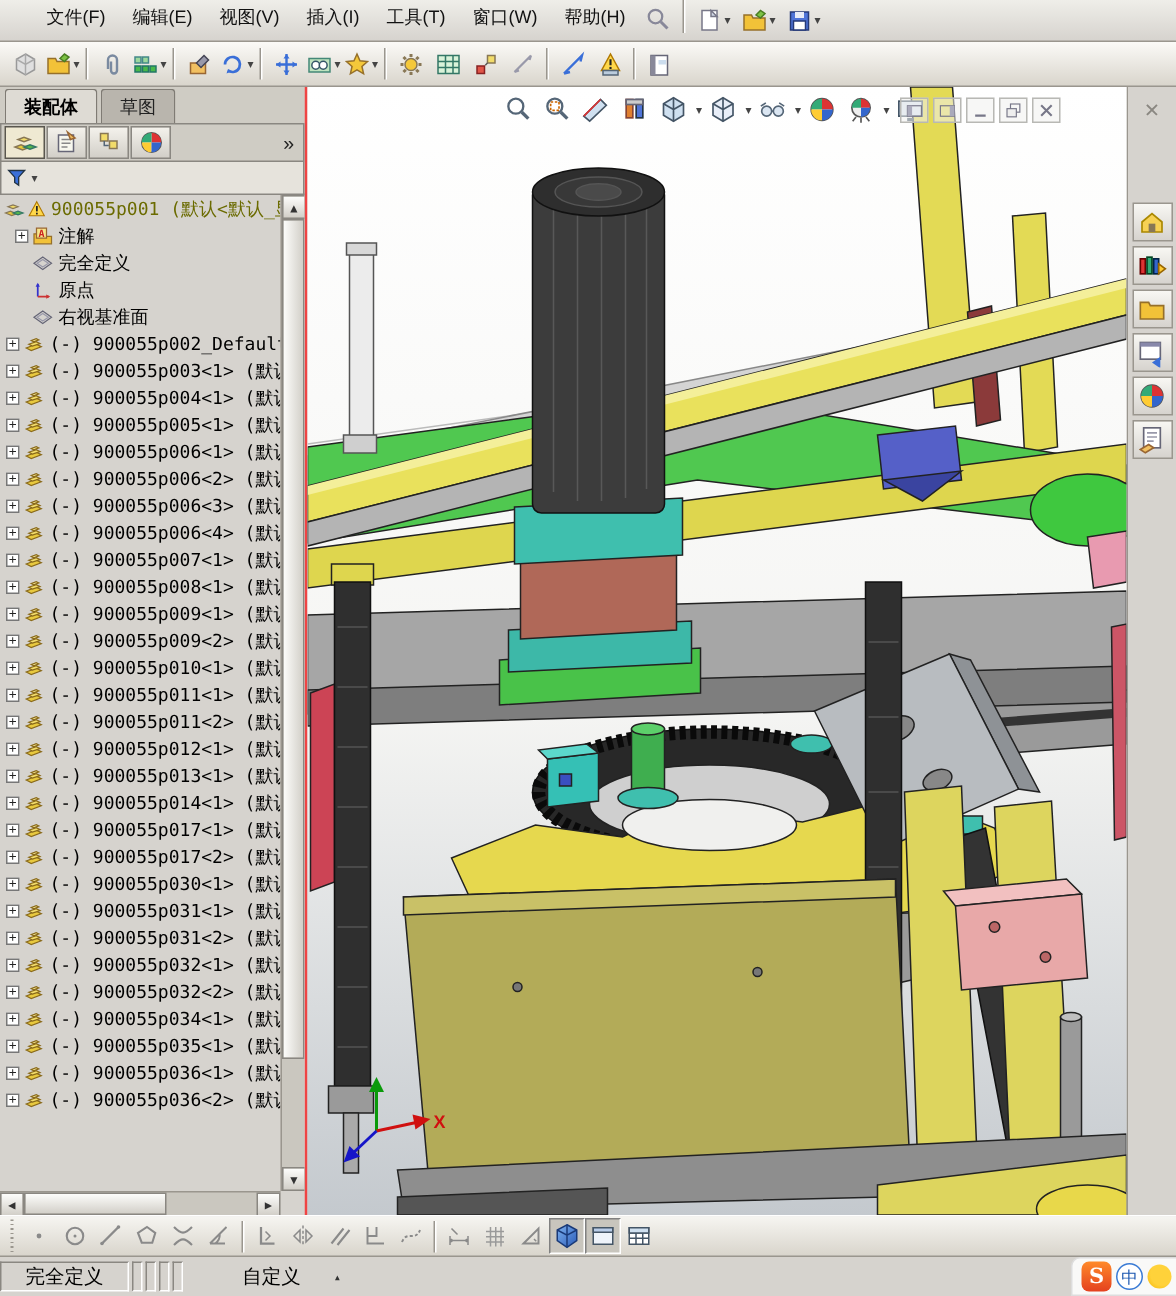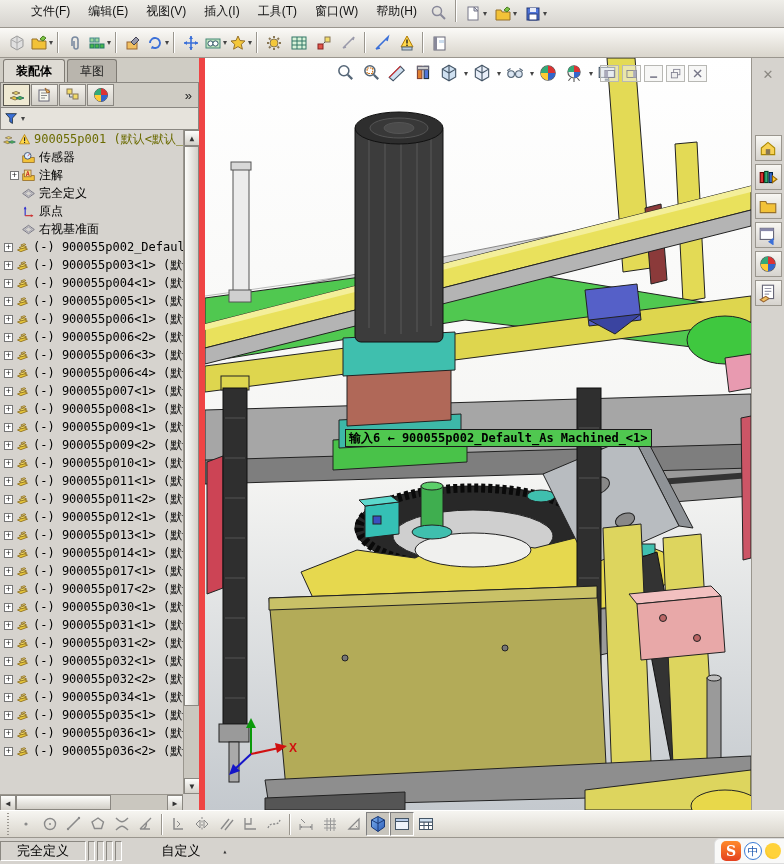--- a/index.html
+++ b/index.html
@@ -22,21 +22,21 @@
 
   
   .toolbar2{height:30px;background:linear-gradient(#fbfaf7,#d9d5cc);border-bottom:1px solid #9a968e;display:flex;align-items:center;padding-left:4px}
   .tbtn{width:25px;height:25px;display:flex;align-items:center;justify-content:center;border:1px solid transparent}
   .vsep{width:2px;height:21px;border-left:1px solid #9a968e;border-right:1px solid #fff;margin:0 3px}
 
   
   .main{position:absolute;top:58px;left:0;right:0;bottom:54px;display:flex}
 
   
-  .left-panel{width:205px;flex-shrink:0;display:flex;flex-direction:column;background:#d6d3ce;border-right:6px solid #ef4444}
+  .left-panel{width:205px;flex-shrink:0;display:flex;flex-direction:column;background:#d6d3ce;border-right:2px solid #ef4444}
   .doc-tabs{height:24px;display:flex;align-items:flex-end;gap:2px;padding:2px 0 0 3px;background:#cfccc4}
   .doc-tab{border:1px solid #7f7b74;border-bottom:none;border-radius:3px 3px 0 0;padding:3px 12px 2px;font-size:12px;white-space:nowrap}
   .doc-tab.active{background:#dedbd4;font-weight:bold}
   .doc-tab.inactive{background:#b9b5ad;color:#222}
   .mgr-row{height:26px;display:flex;align-items:center;border:1px solid #8a8781;background:#cfccc4;padding-left:2px}
   .mgr-tab{width:27px;height:22px;display:flex;align-items:center;justify-content:center;border:1px solid #8a8781;margin-right:1px;background:linear-gradient(#f4f2ec,#d2cfc8)}
   .mgr-tab.active{background:#efe9d2;border-color:#5a574f}
   .mgr-overflow{margin-left:auto;margin-right:6px;font-size:13px;color:#222}
   .filter-row{height:22px;border:1px solid #8a8781;border-top:none;background:#e6e3dc;display:flex;align-items:center;padding-left:3px}
   .tree{flex:1;position:relative;overflow:hidden;font-family:"DejaVu Sans Mono","Liberation Mono",monospace;font-size:12px;background:#d6d3ce}
@@ -319,32 +319,20 @@
               </svg>
             </span>
             <span style="margin-left: 1px;">
               <svg width="13" height="13" viewBox="0 0 18 18">
                 <path d="M9 2 L16 15 H2 z" fill="#ffd84a" stroke="#b07800"></path>
                 <rect x="8.3" y="6" width="1.6" height="5" fill="#222"></rect>
                 <rect x="8.3" y="12.2" width="1.6" height="1.6" fill="#222"></rect>
               </svg>
             </span>
             <span class="lbl">900055p001 (默认&lt;默认_显</span>
-          </div>
-          <div class="tree-row">
-            <span style="width: 8px; flex-shrink: 0;"></span>
-            <span class="plusspace"></span>
-            <span>
-              <svg width="15" height="15" viewBox="0 0 18 18">
-                <path d="M2 7 h5 l1.5 2 H16 v6 H2 z" fill="#f2c238" stroke="#96702a"></path>
-                <circle cx="8" cy="7" r="4" fill="#ddeeff" stroke="#346"></circle>
-                <line x1="8" y1="7" x2="10.5" y2="5" stroke="#c33"></line>
-              </svg>
-            </span>
-            <span class="lbl">传感器</span>
           </div>
           <div class="tree-row">
             <span style="width: 8px; flex-shrink: 0;"></span>
             <span class="plusbox">+</span>
             <span>
               <svg width="15" height="15" viewBox="0 0 18 18">
                 <path d="M2 7 h5 l1.5 2 H16 v6 H2 z" fill="#f2c238" stroke="#96702a"></path>
                 <rect x="4" y="2.5" width="8" height="8" fill="#f7e68a" stroke="#963"></rect>
                 <text x="8" y="9.5" font-size="8" text-anchor="middle" fill="#c22" font-weight="bold">A</text>
               </svg>
@@ -970,21 +958,20 @@
             <rect x="6" y="3" width="8" height="7" fill="none" stroke="#778"></rect>
             <rect x="3" y="7" width="8" height="7" fill="#eee" stroke="#778"></rect>
           </svg>
         </div>
         <div class="cwbtn">
           <svg width="14" height="14" viewBox="0 0 18 18">
             <path d="M4 4 L13 13 M13 4 L4 13" stroke="#778" stroke-width="1.8"></path>
           </svg>
         </div>
       </div>
-    <div class="callout">输入6 ← 900055p002_Default_As Machined_&lt;1&gt;</div>
 
     <svg class="triad" width="80" height="74" viewBox="0 0 80 74">
       <line x1="30" y1="44" x2="30" y2="16" stroke="#0a9a0a" stroke-width="2"></line>
       <polygon points="30,8 25,18 35,18" fill="#0a9a0a"></polygon>
       <line x1="30" y1="44" x2="58" y2="38" stroke="#d01010" stroke-width="2"></line>
       <polygon points="66,36 54,33 56,43" fill="#d01010"></polygon>
       <line x1="30" y1="44" x2="13" y2="60" stroke="#1515c8" stroke-width="2"></line>
       <polygon points="8,65 12,54 19,61" fill="#1515c8"></polygon>
       <text x="68" y="42" font-size="12" fill="#d01010" font-weight="bold">X</text>
     </svg>

